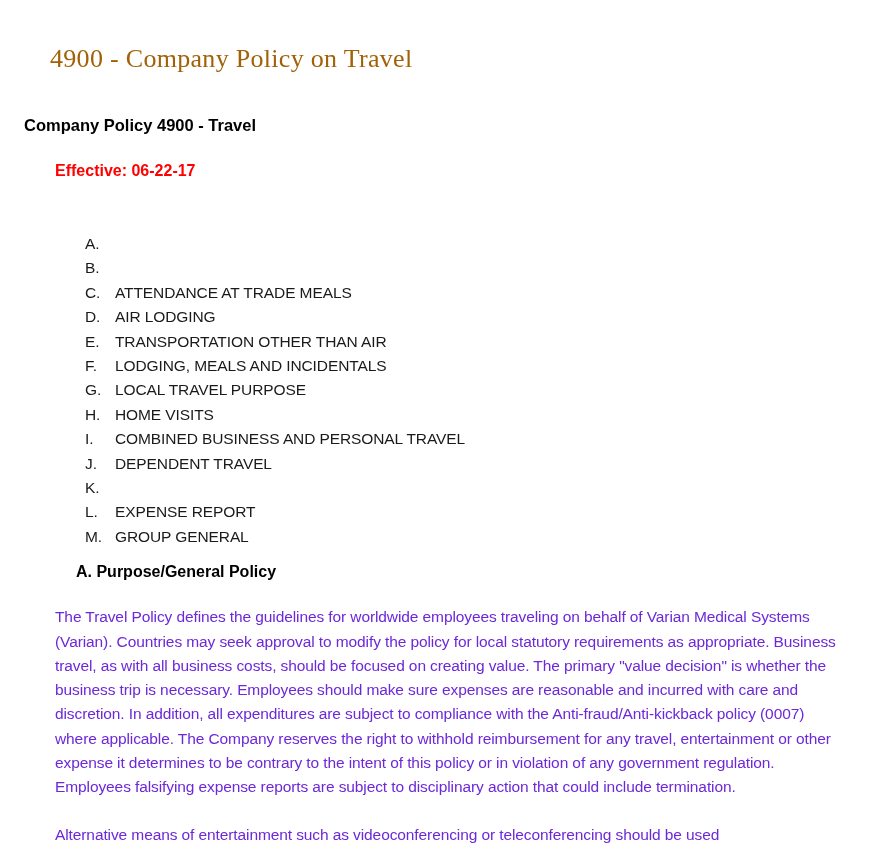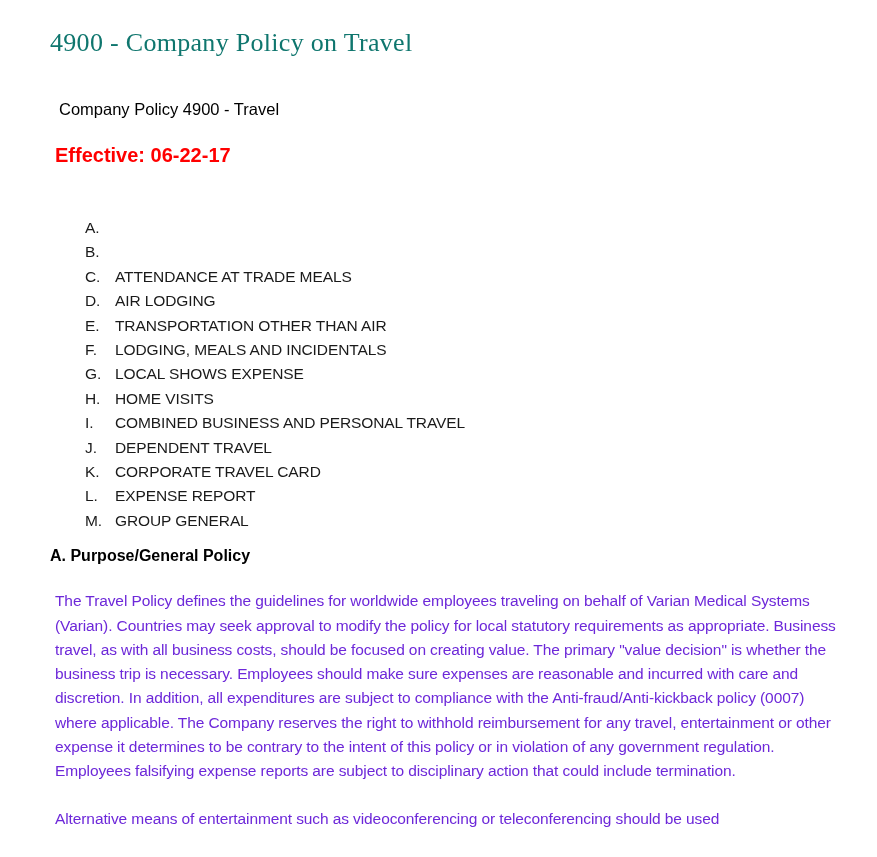--- a/index.html
+++ b/index.html
@@ -15,38 +15,38 @@
     color: #1a1a1a;
   }
   .doc-page {
     width: 877px;
     height: 857px;
     background: #ffffff;
     box-sizing: border-box;
     padding: 0;
   }
   .page-title {
-    margin: 28px 0 0 50px;
+    margin: 44px 0 0 50px;
     font-family: "Liberation Serif", "DejaVu Serif", serif;
     font-weight: 400;
     font-size: 26px;
     line-height: 30px;
-    color: #0f766e;
+    color: #a16207;
     letter-spacing: 0.3px;
   }
   .doc-heading {
-    margin: 42px 0 0 59px;
+    margin: 42px 0 0 24px;
     font-size: 16.5px;
     line-height: 18px;
-    font-weight: 400;
+    font-weight: 700;
     color: #000000;
   }
   .effective-line {
     margin: 28px 0 0 55px;
-    font-size: 20px;
+    font-size: 16px;
     line-height: 18px;
     font-weight: 700;
     color: #ff0000;
   }
   .toc-list {
     margin: 52px 0 0 0;
     padding: 0 0 0 85px;
     list-style: none;
   }
   .toc-item {
@@ -54,21 +54,21 @@
     font-size: 15.5px;
     line-height: 24.4px;
     color: #1a1a1a;
     letter-spacing: -0.1px;
   }
   .toc-letter {
     flex: 0 0 30px;
     width: 30px;
   }
   .section-heading {
-    margin: 13px 0 0 50px;
+    margin: 13px 0 0 76px;
     font-size: 16px;
     line-height: 20px;
     font-weight: 700;
     color: #000000;
   }
   .body-paragraph {
     margin: 23px 40px 0 55px;
     max-width: 785px;
     font-size: 15.5px;
     line-height: 24.3px;
@@ -105,37 +105,36 @@
     <li class="toc-item">
       <span class="toc-letter">E.</span>
       <span class="toc-text">TRANSPORTATION OTHER THAN AIR</span>
     </li>
     <li class="toc-item">
       <span class="toc-letter">F.</span>
       <span class="toc-text">LODGING, MEALS AND INCIDENTALS</span>
     </li>
     <li class="toc-item">
       <span class="toc-letter">G.</span>
-      <span class="toc-text">LOCAL SHOWS EXPENSE</span>
+      <span class="toc-text">LOCAL TRAVEL PURPOSE</span>
     </li>
     <li class="toc-item">
       <span class="toc-letter">H.</span>
       <span class="toc-text">HOME VISITS</span>
     </li>
     <li class="toc-item">
       <span class="toc-letter">I.</span>
       <span class="toc-text">COMBINED BUSINESS AND PERSONAL TRAVEL</span>
     </li>
     <li class="toc-item">
       <span class="toc-letter">J.</span>
       <span class="toc-text">DEPENDENT TRAVEL</span>
     </li>
     <li class="toc-item">
       <span class="toc-letter">K.</span>
-      <span class="toc-text">CORPORATE TRAVEL CARD</span>
     </li>
     <li class="toc-item">
       <span class="toc-letter">L.</span>
       <span class="toc-text">EXPENSE REPORT</span>
     </li>
     <li class="toc-item">
       <span class="toc-letter">M.</span>
       <span class="toc-text">GROUP GENERAL</span>
     </li>
   </ol>

